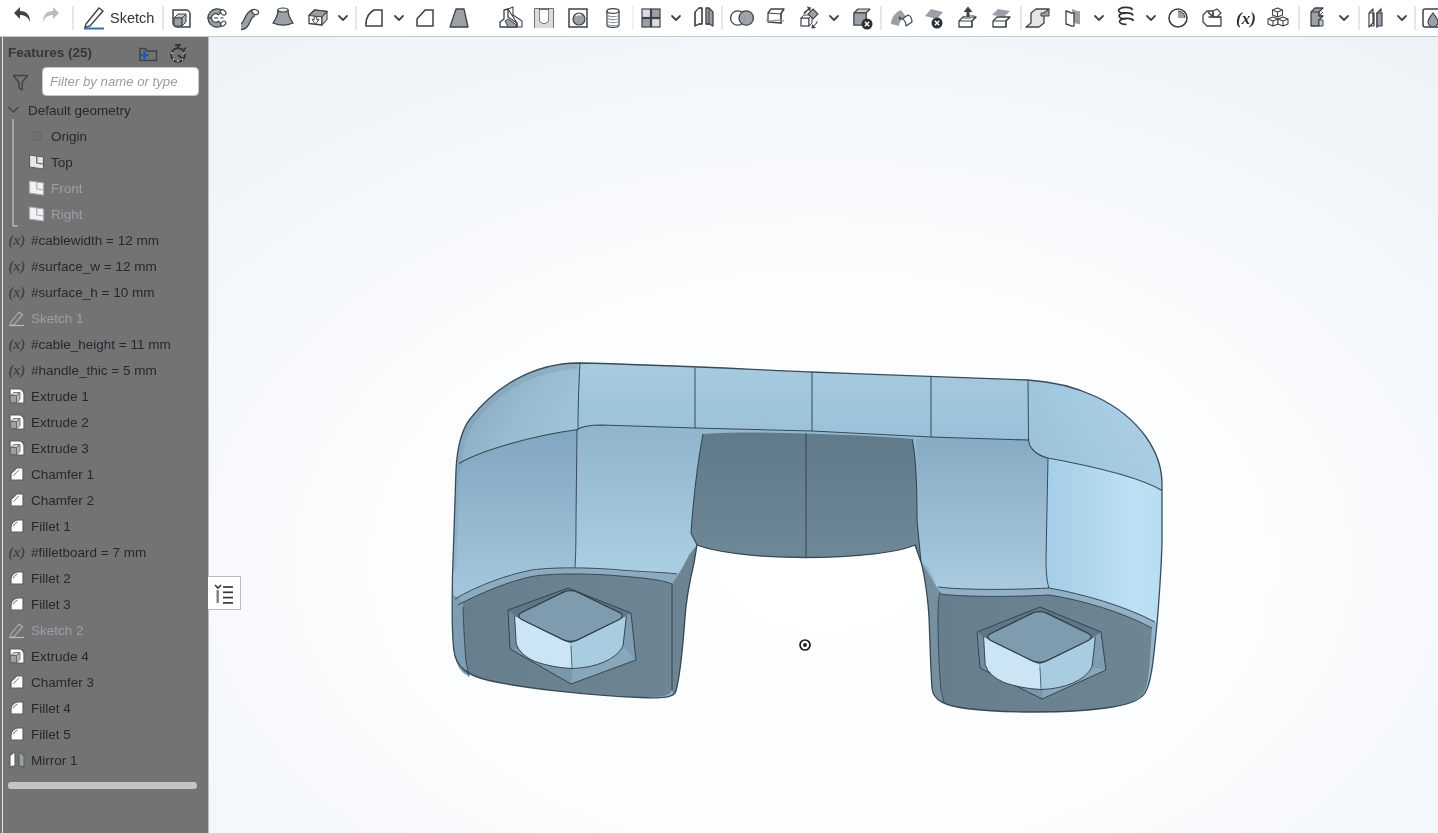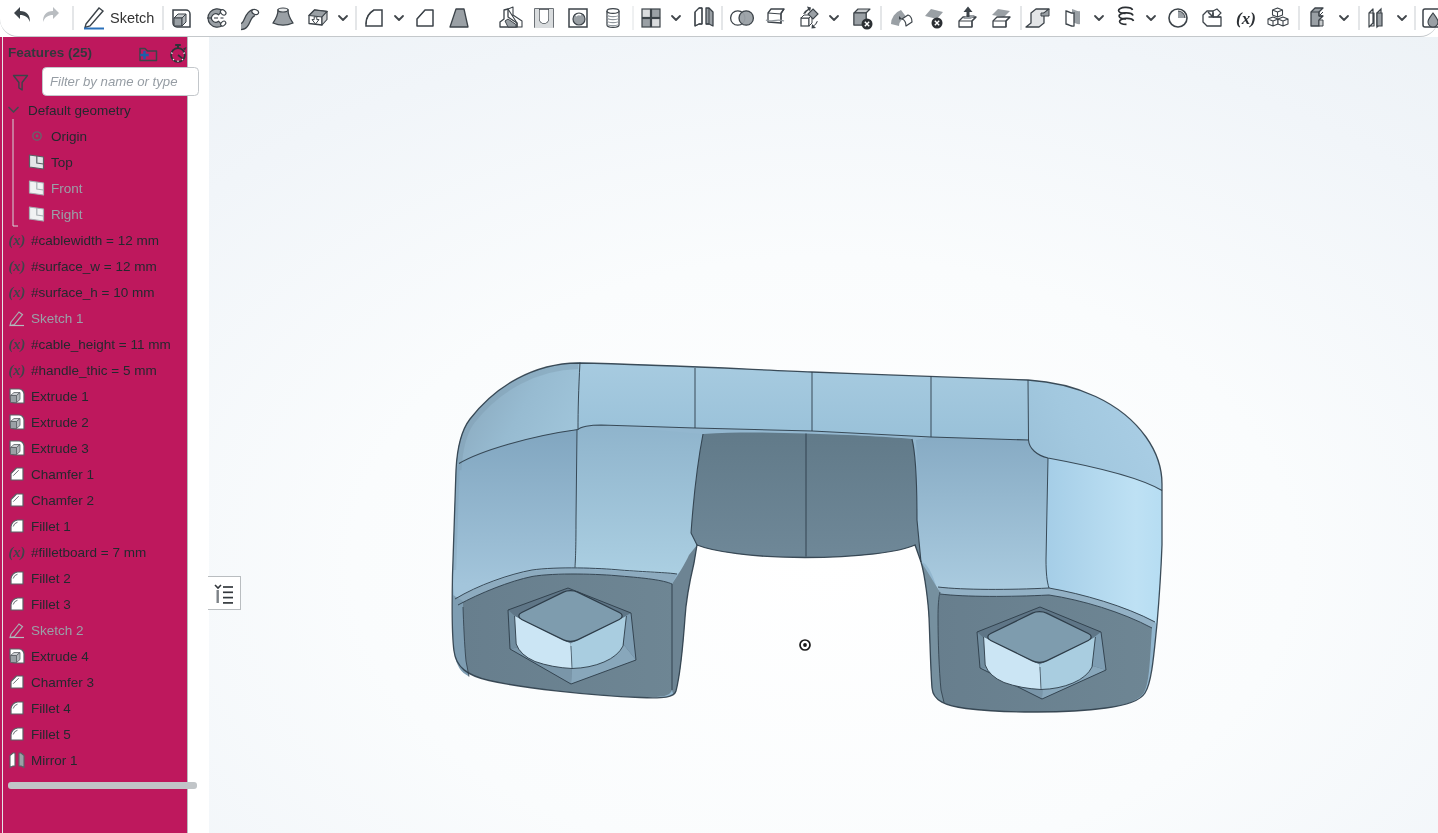--- a/index.html
+++ b/index.html
@@ -1,19 +1,19 @@
 <!DOCTYPE html>
 <html><head><meta charset="utf-8">
 <style>
 html,body{margin:0;padding:0;width:1438px;height:833px;overflow:hidden;
 font-family:"Liberation Sans",sans-serif;background:#fff;}
 #toolbar{position:absolute;left:0;top:0;width:1438px;height:36px;background:#fff;
-border-bottom:1px solid #c4c8cb;border-radius:18px;}
+border-bottom:1px solid #c4c8cb;}
 #viewport{position:absolute;left:209px;top:37px;width:1229px;height:796px;background:#eef3f7;}
-#panel{position:absolute;left:0;top:37px;width:188px;height:796px;background:#be185d;
+#panel{position:absolute;left:0;top:37px;width:209px;height:796px;background:#737373;
 border-right:1px solid #b9bdc0;box-sizing:border-box;}
 #panelline{position:absolute;left:2px;top:37px;width:1px;height:796px;background:#e3e5e7;}
 #flyout{position:absolute;left:208px;top:576px;width:33px;height:34px;background:#fff;
 border:1px solid #b9bdc0;border-left:none;box-sizing:border-box;}
 </style></head>
 <body>
 <div id="viewport">
 <svg width="1229" height="796" viewBox="209 37 1229 796" style="position:absolute;left:0;top:0">
 <defs>
 <radialGradient id="gBG" cx="0.5" cy="0.66" r="0.85">

